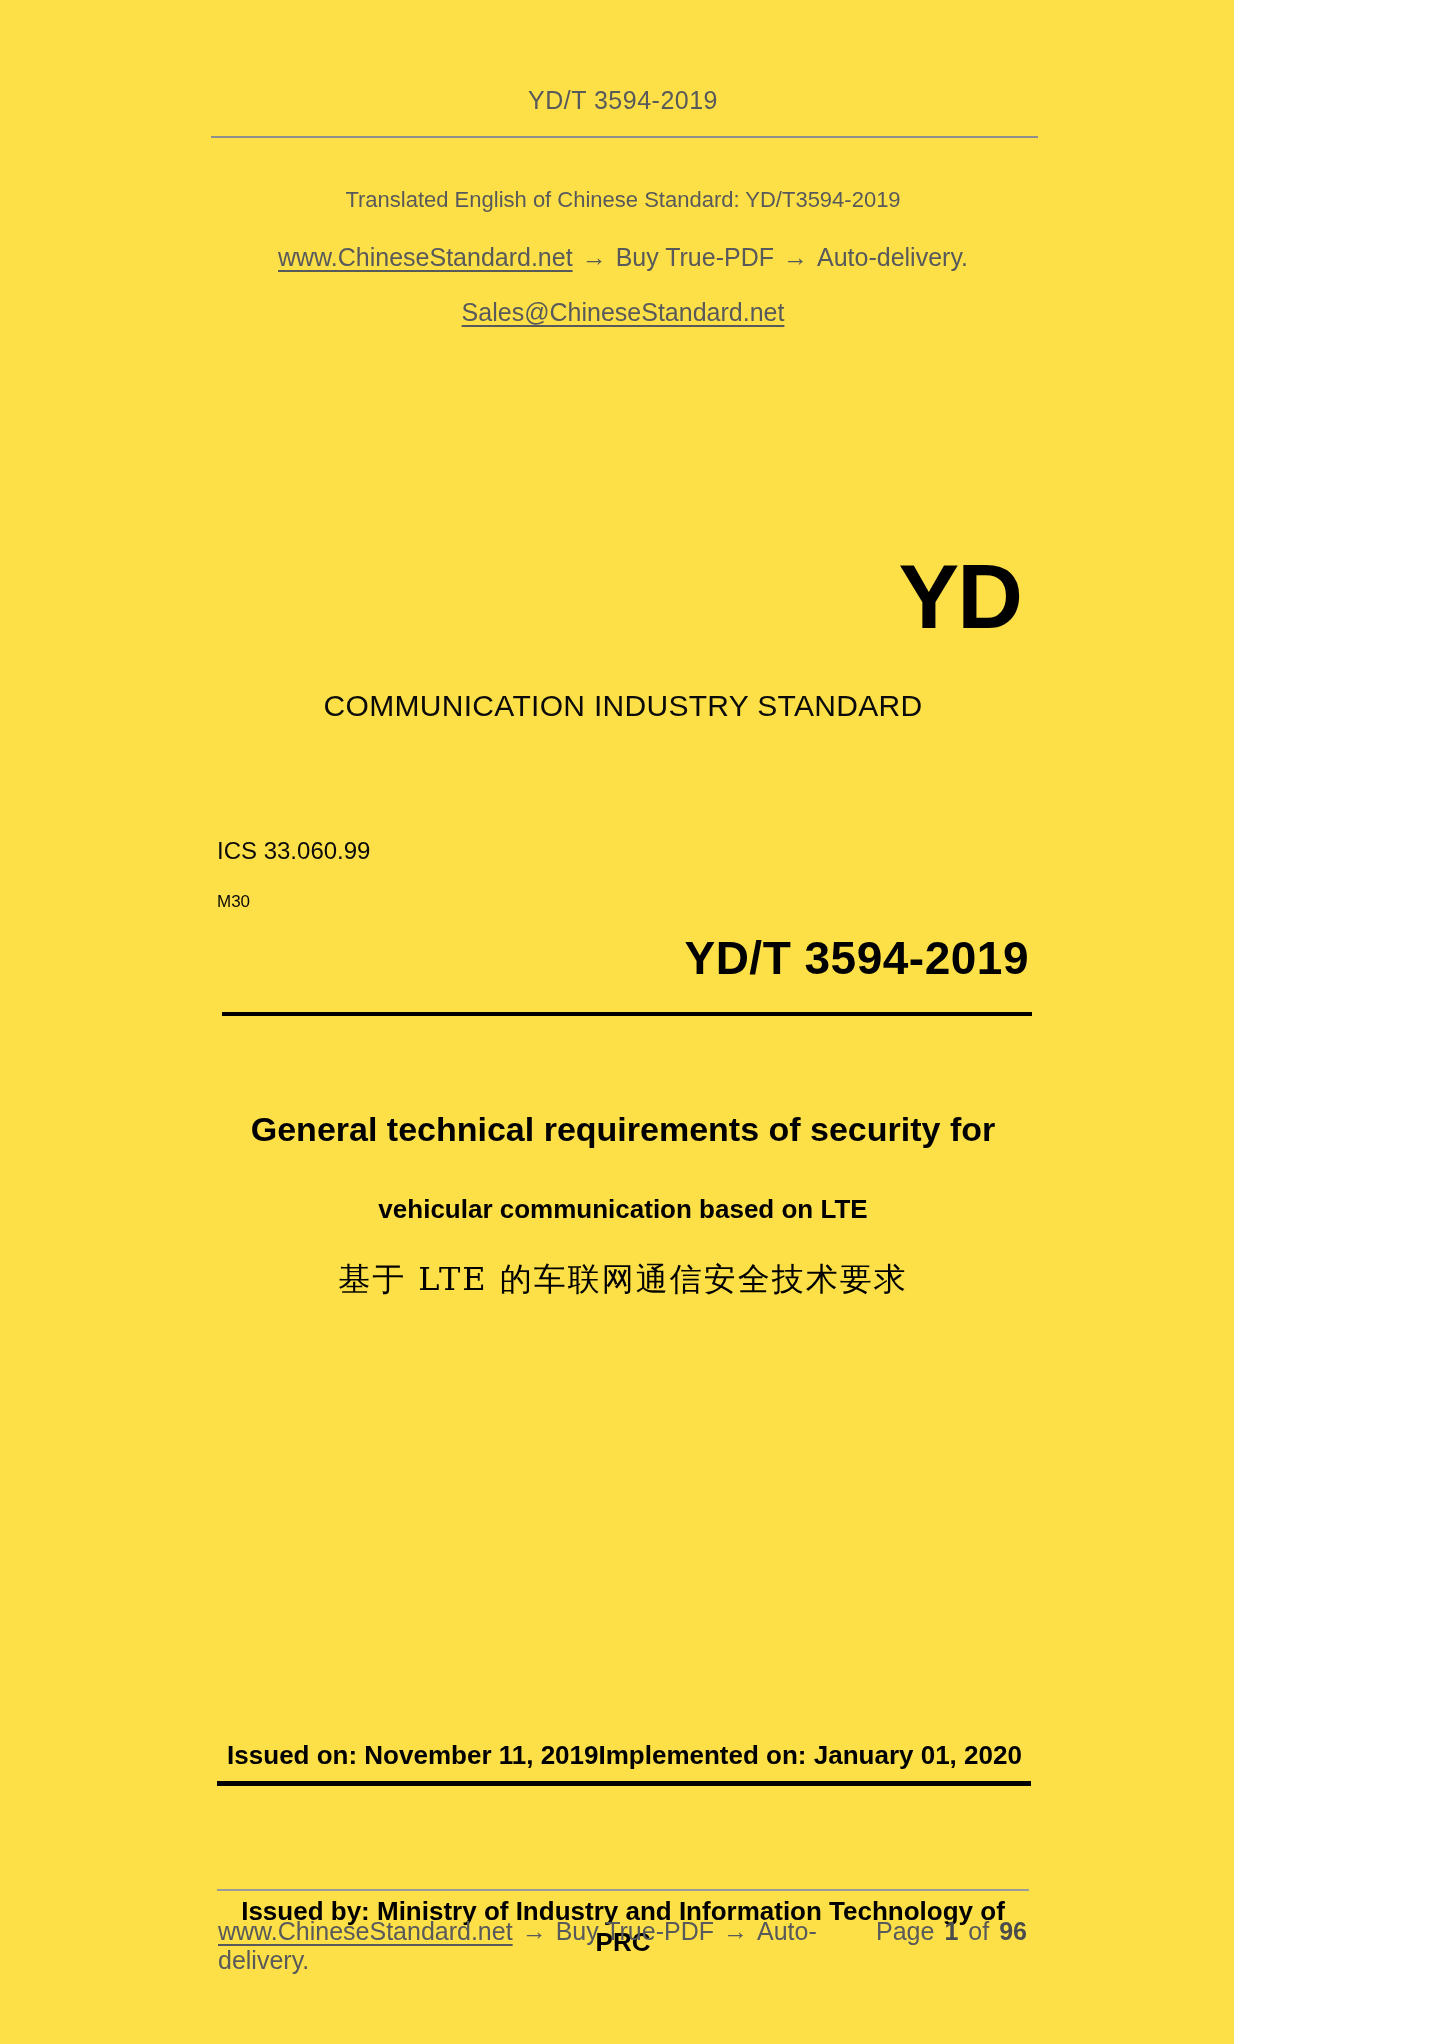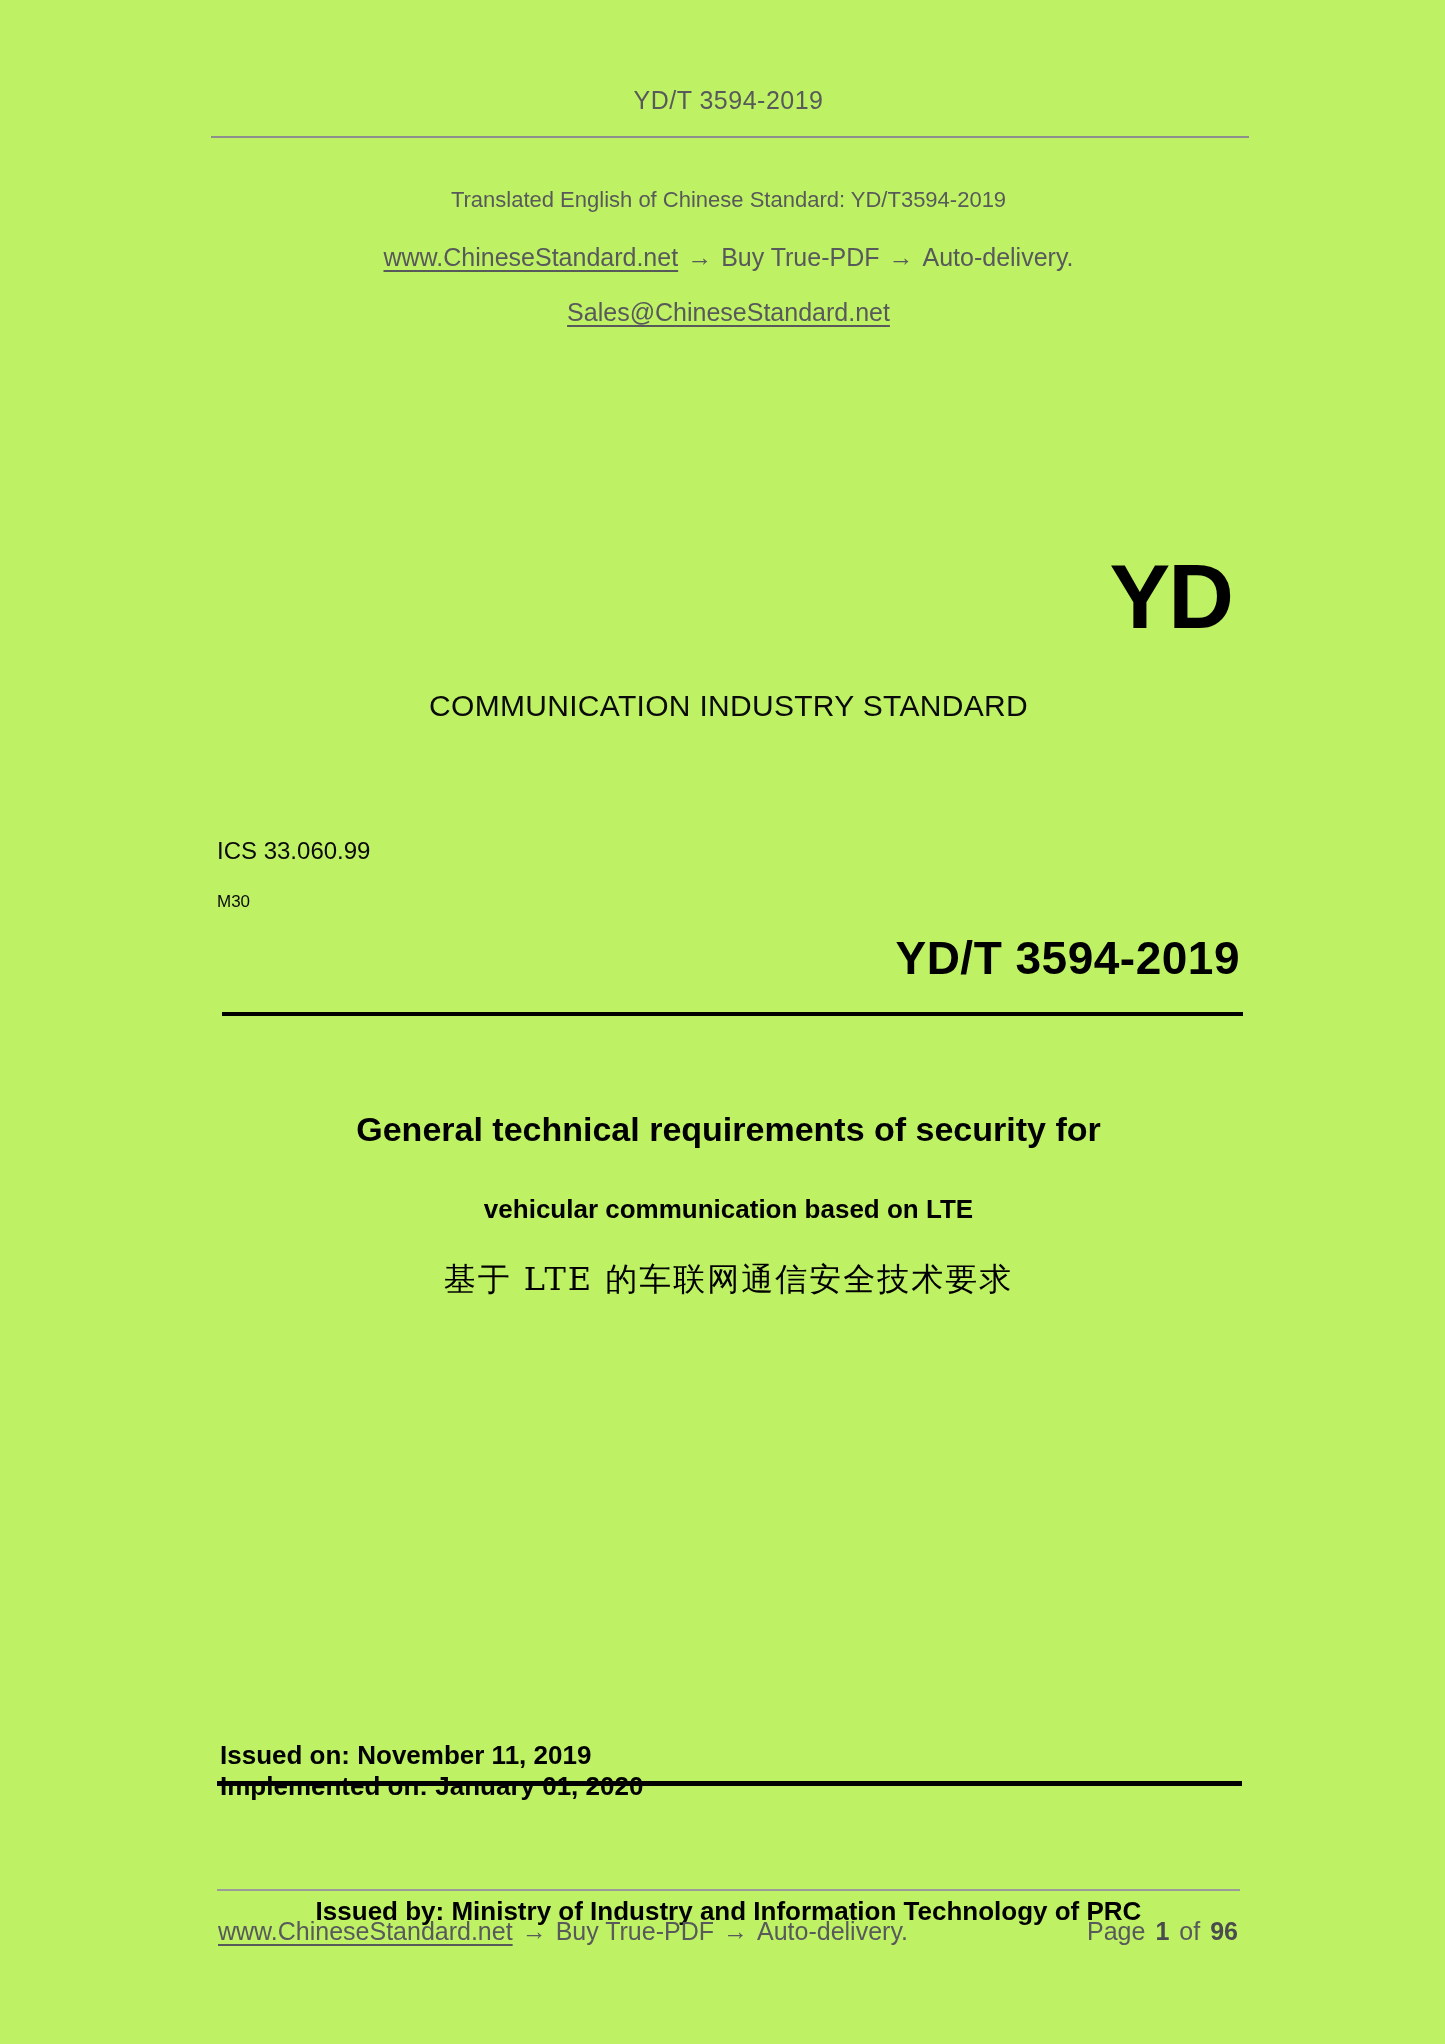--- a/index.html
+++ b/index.html
@@ -2,23 +2,23 @@
 <html><head>
 <meta charset="utf-8">
 <style>
   html, body {
     margin: 0;
     padding: 0;
     background: #ffffff;
   }
   .page {
     position: relative;
-    width: 1445px;
+    width: 1234px;
     height: 2044px;
-    background: #bef264;
+    background: #fde047;
     font-family: "Liberation Sans", sans-serif;
     color: #000000;
     overflow: hidden;
   }
   .abs { position: absolute; }
   .centered {
     left: 217px;
     right: 205px;
     text-align: center;
   }
@@ -115,24 +115,23 @@
     top: 1258px;
     font-size: 32px;
     font-family: "DejaVu Serif", "Liberation Serif", serif;
     letter-spacing: 2px;
   }
   .issued-row {
     top: 1740px;
     left: 220px;
     right: 205px;
     display: flex;
-    justify-content: flex-start;
+    justify-content: center;
     font-size: 26px;
     font-weight: bold;
-    flex-direction: column;
   }
   .rule-black-2 {
     top: 1781px;
     left: 217px;
     right: 203px;
     height: 5px;
     background: #000000;
   }
   .issued-by-line {
     top: 1880px;

